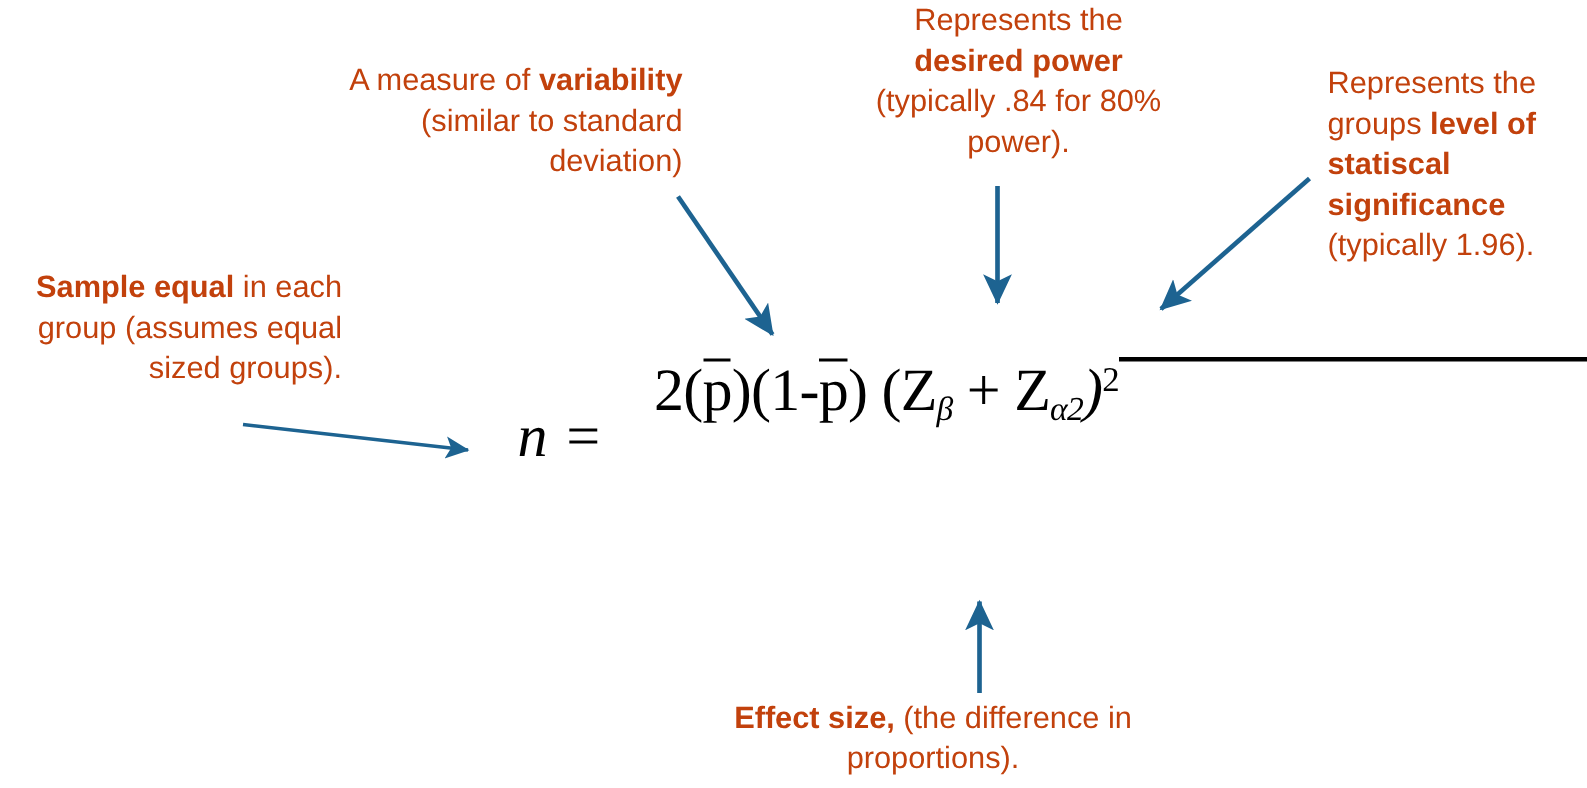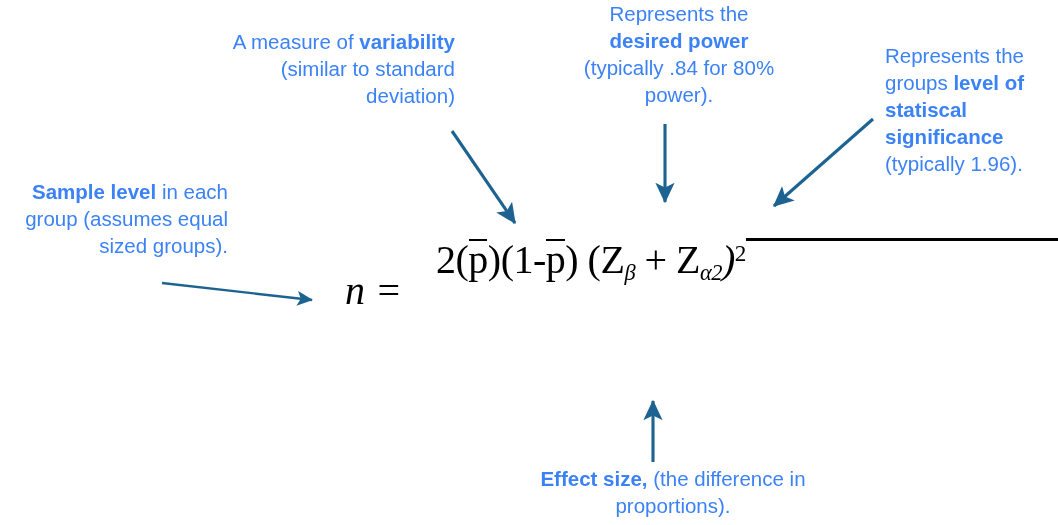--- a/index.html
+++ b/index.html
@@ -12,49 +12,49 @@
   }
   #canvas {
     position: relative;
     width: 1058px;
     height: 525px;
     background: #ffffff;
     overflow: hidden;
   }
   .annot {
     position: absolute;
-    color: #3b82f6;
+    color: #c2410c;
     font-family: "Liberation Sans", sans-serif;
     font-size: 20.5px;
     line-height: 1.32;
     font-weight: 400;
     white-space: pre-wrap;
   }
   .annot b, .annot strong {
     font-weight: 700;
   }
   .ta-right { text-align: right; }
   .ta-center { text-align: center; }
   .ta-left { text-align: left; }
 
   
   #label-sample-size {
     left: 0px; top: 178px; width: 228px;
   }
   #label-variability {
-    left: 205px; top: 28px; width: 250px;
+    left: 205px; top: 40px; width: 250px;
   }
   #label-power {
     left: 575px; top: 0px; width: 208px;
   }
   #label-significance {
     left: 885px; top: 42px; width: 175px;
   }
   #label-effect-size {
-    left: 518px; top: 465px; width: 310px;
+    left: 467px; top: 465px; width: 310px;
   }
 
   
   #arrows {
     position: absolute;
     left: 0; top: 0;
     width: 1058px;
     height: 525px;
     pointer-events: none;
   }
@@ -156,21 +156,21 @@
 
     <line x1="452" y1="131" x2="515" y2="223" stroke="#1d6391" stroke-width="3.1" marker-end="url(#ah)"></line>
 
     <line x1="665" y1="124" x2="665" y2="202" stroke="#1d6391" stroke-width="3.1" marker-end="url(#ah)"></line>
 
     <line x1="873" y1="119" x2="774" y2="206" stroke="#1d6391" stroke-width="3.1" marker-end="url(#ah)"></line>
 
     <line x1="653" y1="462" x2="653" y2="401" stroke="#1d6391" stroke-width="3.1" marker-end="url(#ah)"></line>
   </svg>
 
-  <div class="annot ta-right" id="label-sample-size"><b>Sample level</b><span> in each group (assumes equal sized groups).</span></div>
+  <div class="annot ta-right" id="label-sample-size"><b>Sample equal</b><span> in each group (assumes equal sized groups).</span></div>
 
   <div class="annot ta-right" id="label-variability"><span>A measure of </span><b>variability</b><span> (similar to standard deviation)</span></div>
 
   <div class="annot ta-center" id="label-power"><span>Represents the </span><b>desired power</b><span> (typically .84 for 80% power).</span></div>
 
   <div class="annot ta-left" id="label-significance"><span>Represents the groups </span><b>level of statiscal significance</b><span> (typically 1.96).</span></div>
 
   <div class="annot ta-center" id="label-effect-size"><b>Effect size,</b><span> (the difference in proportions).</span></div>
 
   <div id="formula">

